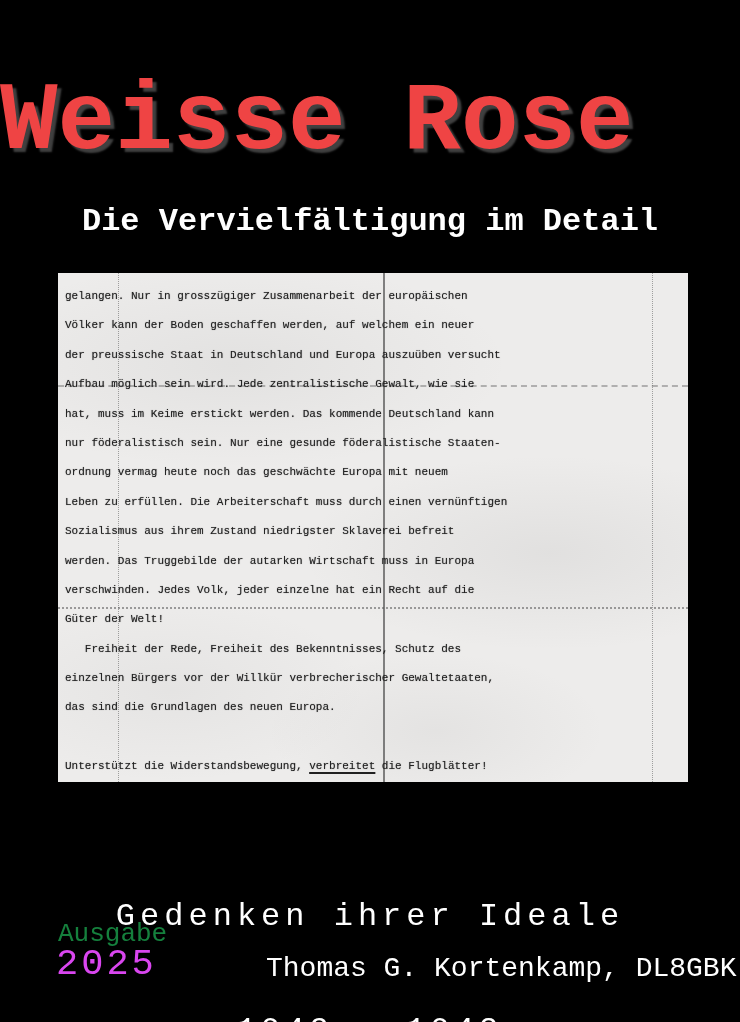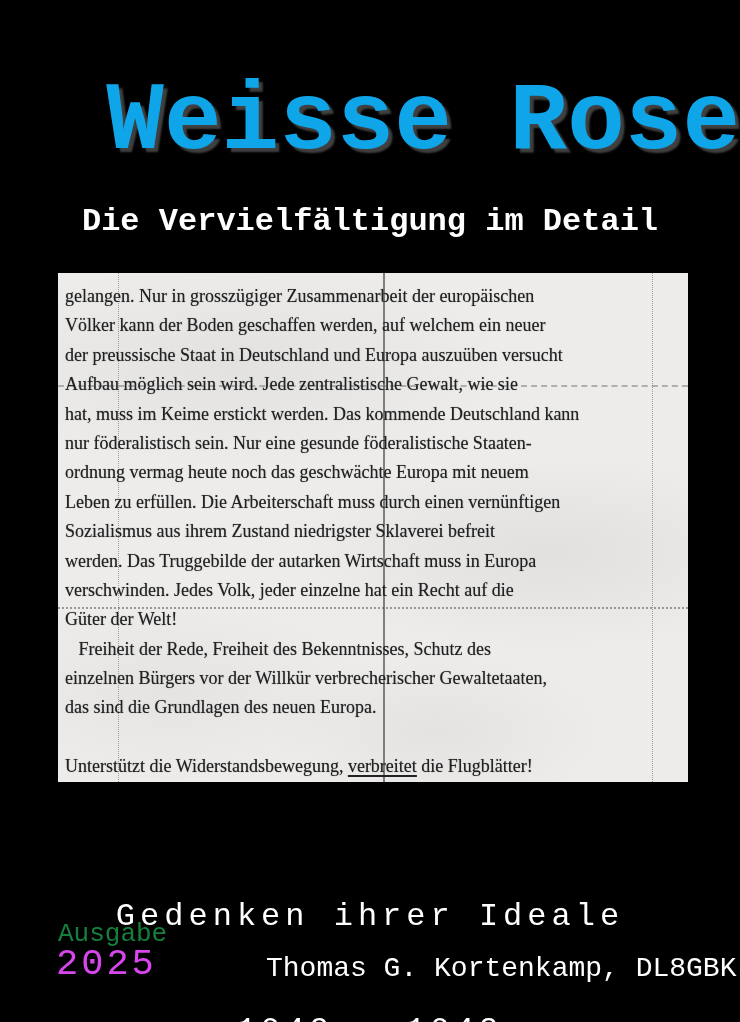--- a/index.html
+++ b/index.html
@@ -6,23 +6,23 @@
   body {
     width:740px; height:1022px;
     background:#000;
     position:relative;
     overflow:hidden;
     font-family:"Liberation Mono", monospace;
   }
 
   .page-title {
     position:absolute; top:75px; left:0; width:740px;
-    margin:0; text-align:right;
+    margin:0; text-align:left;
     font:bold 96px/1 "Liberation Mono", monospace;
-    color:#0ea5e9;
+    color:#ef4444;
     text-shadow:4px 4px 2px rgba(128,128,128,0.5);
     white-space:pre;
   }
 
   .page-subtitle {
     position:absolute; top:206px; left:0; width:740px;
     margin:0; text-align:center;
     font:bold 32px/1 "Liberation Mono", monospace;
     color:#ffffff;
     white-space:pre;
@@ -45,24 +45,23 @@
   .fold-v.solid-center { left:325px; border-left:2px solid rgba(55,55,55,0.60); }
   .fold-v.dotted-right { left:594px; border-left:1px dotted rgba(80,80,80,0.50); }
 
   .fold-h { position:absolute; left:0; right:0; height:0; }
   .fold-h.dashed-upper { top:112px; border-top:2px dashed rgba(85,85,85,0.40); }
   .fold-h.dotted-lower { top:334px; border-top:2px dotted rgba(85,85,85,0.55); }
 
   .doc-text {
     position:absolute; left:0; top:0; right:0; bottom:0;
     padding:9px 8px 0 7px;
-    font-size:18px;
+    font-size:11px;
     color:#212121;
     text-shadow:0 0 1px rgba(45,45,45,0.55);
-    font-family:Liberation Serif, serif;
   }
   .doc-line {
     height:29.4px; line-height:29.4px;
     white-space:pre;
   }
   .underlined-word {
     text-decoration:underline;
     text-decoration-thickness:2px;
     text-underline-offset:3px;
   }

